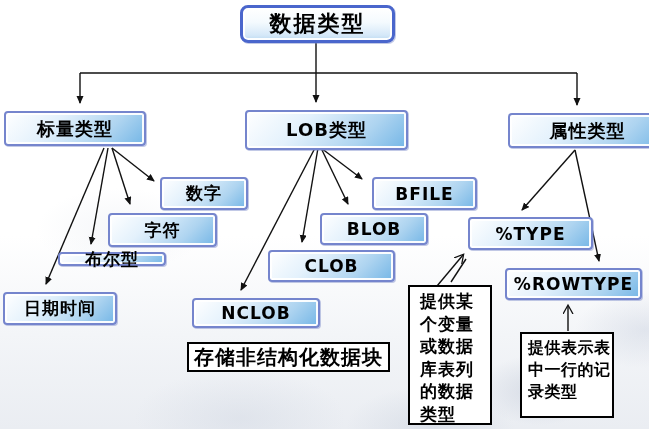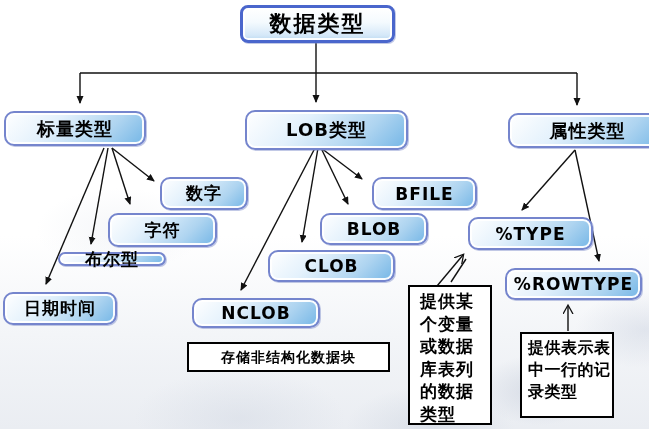--- a/index.html
+++ b/index.html
@@ -15,40 +15,40 @@
       radial-gradient(90px 50px at 540px 390px, rgba(178,188,206,.40), transparent 70%),
       radial-gradient(120px 60px at 430px 428px, rgba(190,200,215,.38), transparent 70%),
       radial-gradient(100px 55px at 645px 330px, rgba(180,190,210,.30), transparent 70%),
       radial-gradient(150px 70px at 240px 418px, rgba(198,206,220,.32), transparent 70%),
       radial-gradient(120px 60px at 120px 230px, rgba(205,212,224,.20), transparent 70%),
       linear-gradient(180deg,#ffffff 0%,#ffffff 55%,#f3f5f8 78%,#eaedf2 100%);
   }
   #edges{position:absolute;left:0;top:0;z-index:1;}
   .node{
     position:absolute;z-index:2;box-sizing:border-box;
-    border:2px solid #7585cd;border-radius:10px;
+    border:2px solid #7585cd;border-radius:4px;
     background:linear-gradient(135deg,#ffffff 0%,#e3f1fc 35%,#aed4f0 72%,#74b6e6 100%);
     box-shadow:inset 0 0 0 2px rgba(255,255,255,.95), 1px 1px 0 rgba(120,135,200,.45);
     display:flex;align-items:center;justify-content:center;
     font-weight:bold;color:#000;font-size:18px;letter-spacing:1px;white-space:nowrap;
   }
   .node.root{
     border:3px solid #4a66cc;border-radius:8px;font-size:22px;letter-spacing:2px;
     background:linear-gradient(180deg,#ffffff 0%,#f4fafe 45%,#d5e8f8 85%,#bcdaf1 100%);
     text-align:center;
   }
   .node.leaf{font-size:17px;}
   .note{
     position:absolute;z-index:2;box-sizing:border-box;
     background:#ffffff;border:2px solid #000000;
     font-weight:bold;color:#000;
   }
   .note.wide{
     left:187px;top:342px;width:203px;height:30px;
-    font-size:14px;line-height:26px;text-align:center;letter-spacing:1px;white-space:nowrap;
+    font-size:20px;line-height:26px;text-align:center;letter-spacing:1px;white-space:nowrap;
   }
   .note.tall{
     left:408px;top:285px;width:84px;height:140px;
     font-size:17px;line-height:22.5px;padding:3px 0 0 10px;letter-spacing:1px;
   }
   .note.mid{
     left:520px;top:332px;width:94px;height:86px;
     font-size:16px;line-height:22px;padding:3px 0 0 6px;letter-spacing:0.5px;
   }
   

